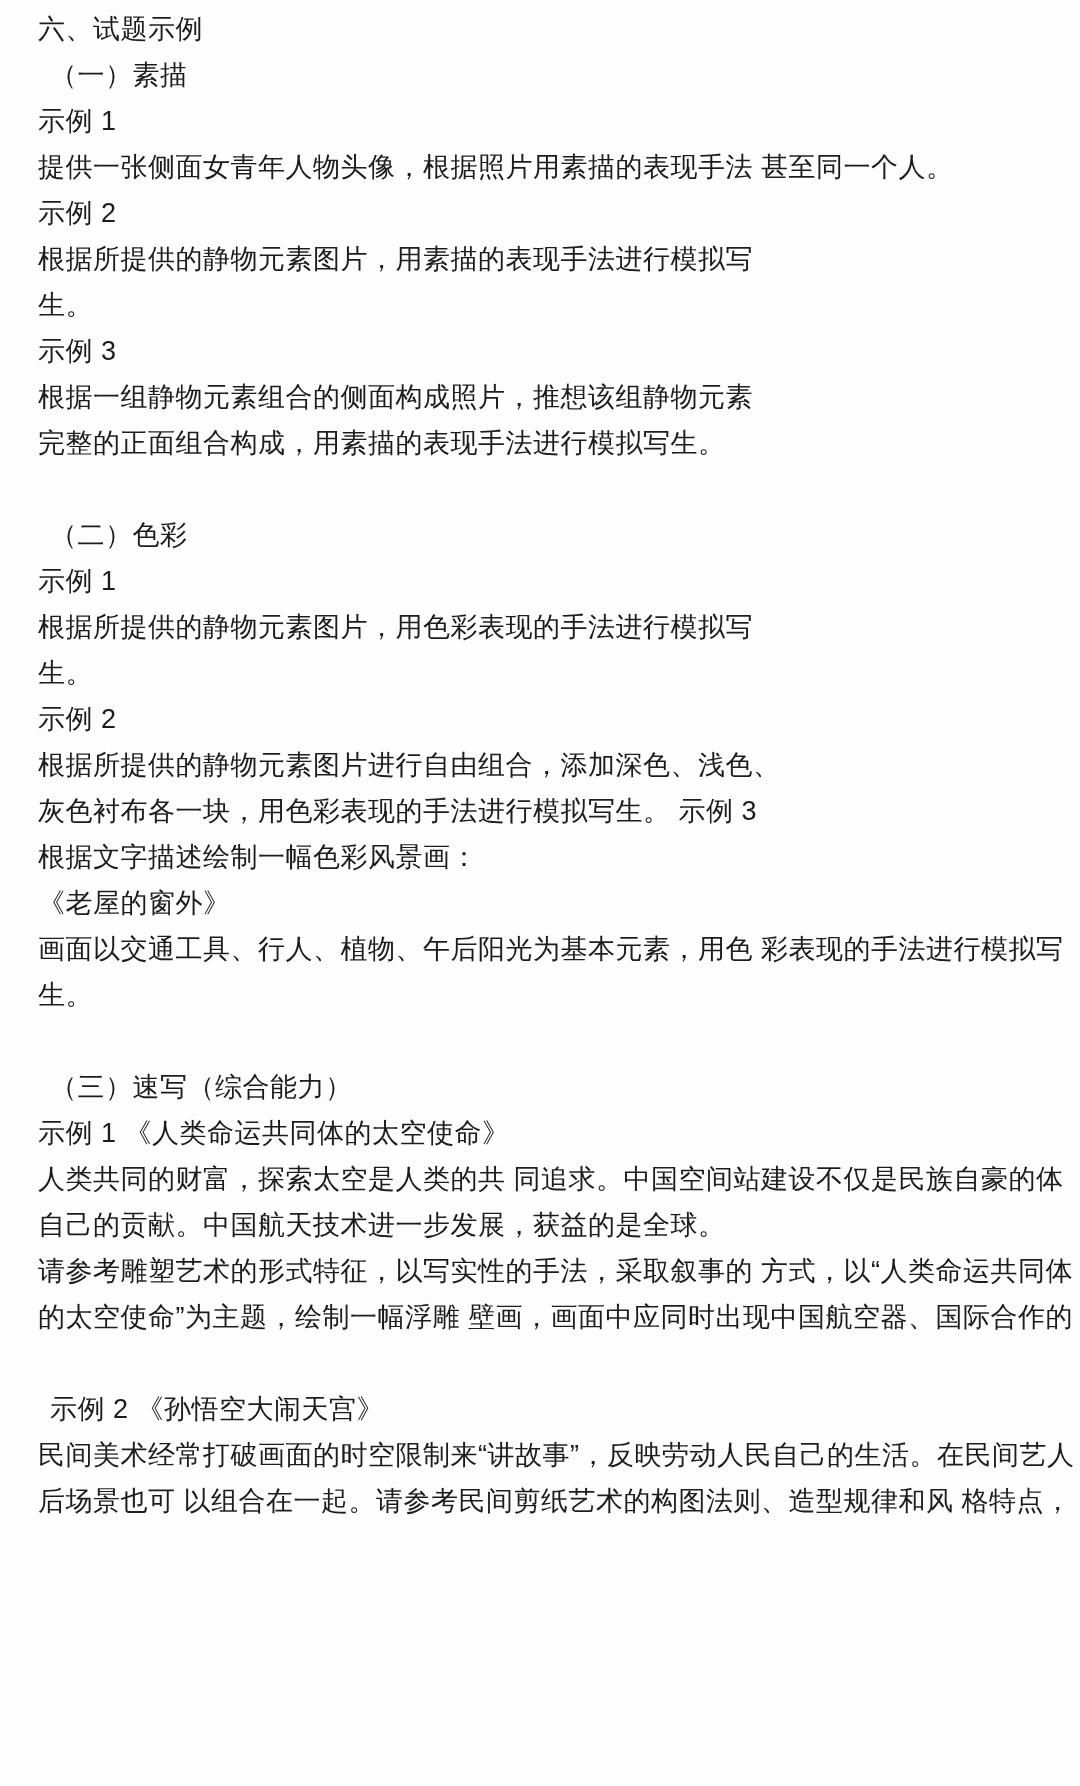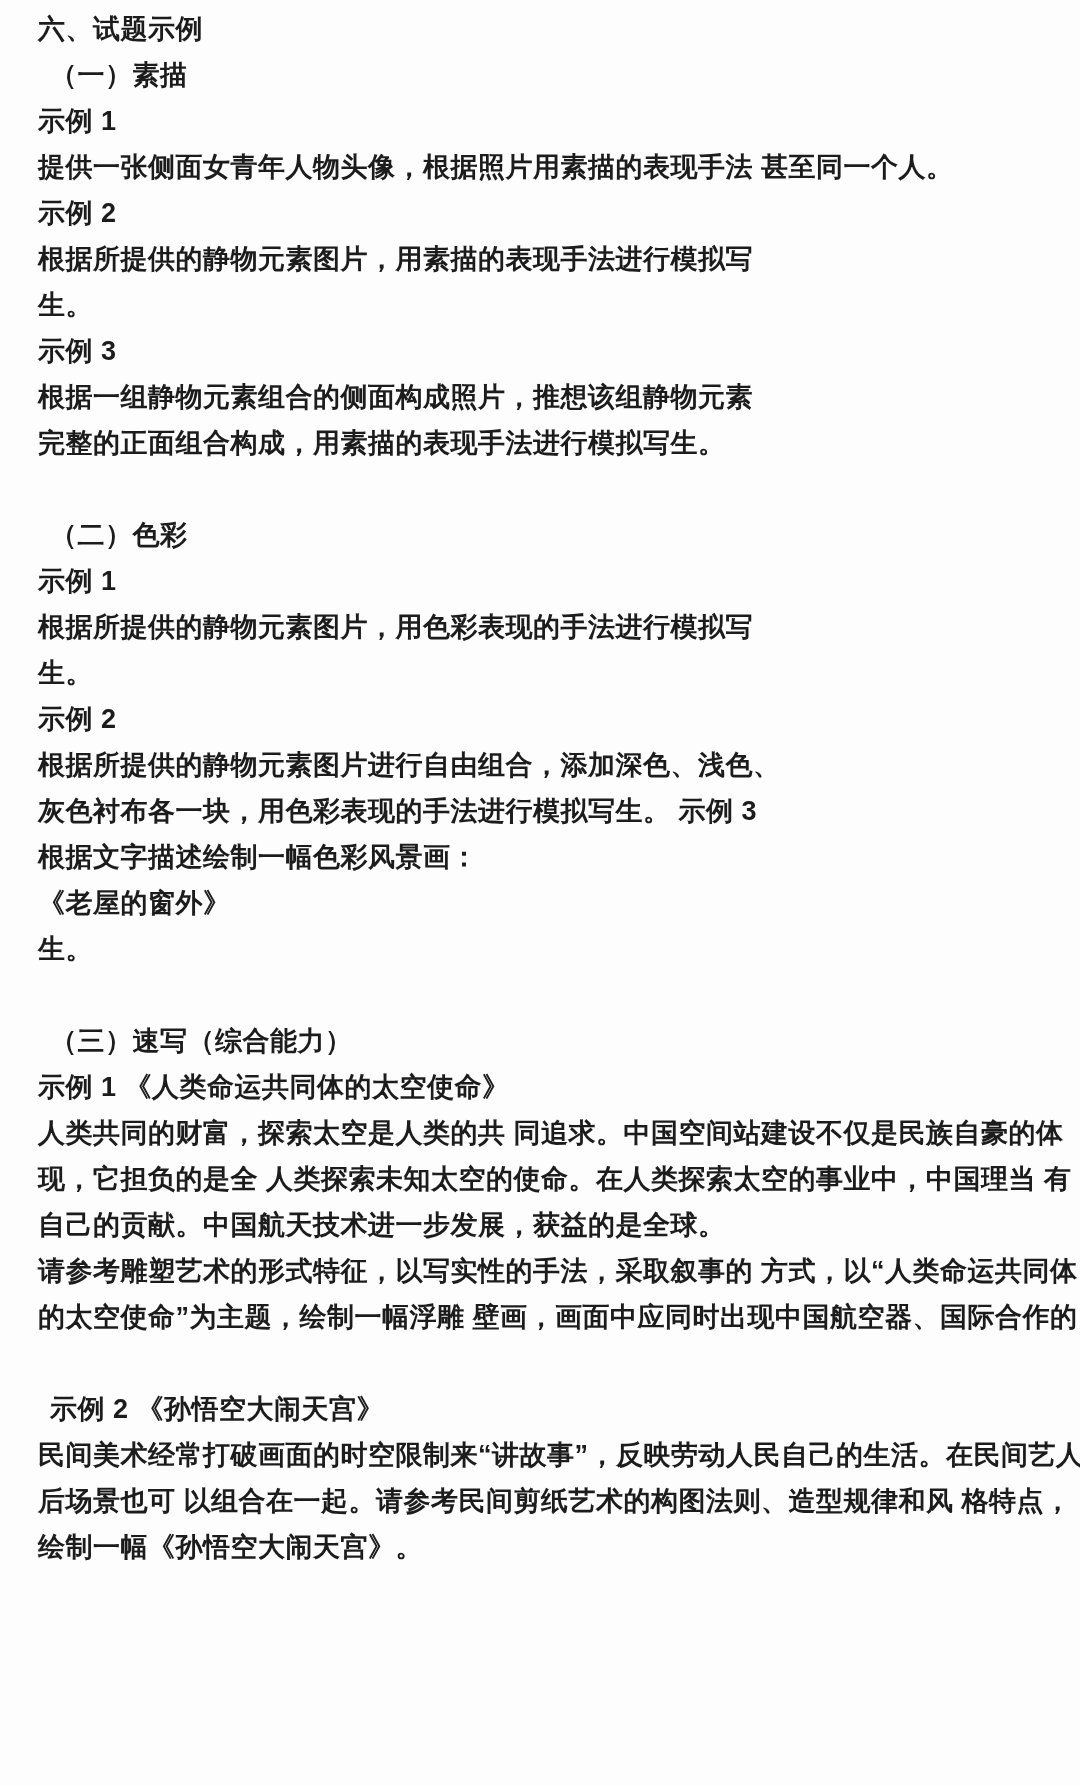--- a/index.html
+++ b/index.html
@@ -30,21 +30,21 @@
   .row.gap {
     height: 46px;
   }
   .row.indent {
     padding-left: 12px;
   }
 </style>
 </head>
 <body style="background: rgb(253, 253, 253);">
 
-<main class="doc" style="color: rgb(28, 28, 28); font-weight: bold;">
+<main class="doc" style="color: rgb(28, 28, 28);">
   <div id="doc-lines">
       <div class="row">六、试题示例</div>
       <div class="row indent">（一）素描</div>
       <div class="row">示例 1</div>
       <div class="row">提供一张侧面女青年人物头像，根据照片用素描的表现手法 甚至同一个人。</div>
       <div class="row">示例 2</div>
       <div class="row">根据所提供的静物元素图片，用素描的表现手法进行模拟写</div>
       <div class="row">生。</div>
       <div class="row">示例 3</div>
       <div class="row">根据一组静物元素组合的侧面构成照片，推想该组静物元素</div>
@@ -52,28 +52,27 @@
       <div class="row gap"></div>
       <div class="row indent">（二）色彩</div>
       <div class="row">示例 1</div>
       <div class="row">根据所提供的静物元素图片，用色彩表现的手法进行模拟写</div>
       <div class="row">生。</div>
       <div class="row">示例 2</div>
       <div class="row">根据所提供的静物元素图片进行自由组合，添加深色、浅色、</div>
       <div class="row">灰色衬布各一块，用色彩表现的手法进行模拟写生。 示例 3</div>
       <div class="row">根据文字描述绘制一幅色彩风景画：</div>
       <div class="row">《老屋的窗外》</div>
+      <div class="row">画面以交通工具、行人、植物、午后阳光为基本元素，用色 彩表现的手法进行模拟写</div>
       <div class="row">生。</div>
       <div class="row gap"></div>
       <div class="row indent">（三）速写（综合能力）</div>
       <div class="row">示例 1 《人类命运共同体的太空使命》</div>
       <div class="row">人类共同的财富，探索太空是人类的共 同追求。中国空间站建设不仅是民族自豪的体</div>
-      <div class="row">现，它担负的是全 人类探索未知太空的使命。在人类探索太空的事业中，中国理当 有</div>
       <div class="row">自己的贡献。中国航天技术进一步发展，获益的是全球。</div>
       <div class="row">请参考雕塑艺术的形式特征，以写实性的手法，采取叙事的 方式，以“人类命运共同体</div>
       <div class="row">的太空使命”为主题，绘制一幅浮雕 壁画，画面中应同时出现中国航空器、国际合作的</div>
       <div class="row gap"></div>
       <div class="row indent">示例 2 《孙悟空大闹天宫》</div>
       <div class="row">民间美术经常打破画面的时空限制来“讲故事”，反映劳动人民自己的生活。在民间艺人</div>
       <div class="row">后场景也可 以组合在一起。请参考民间剪纸艺术的构图法则、造型规律和风 格特点，</div>
-      <div class="row">绘制一幅《孙悟空大闹天宫》。</div>
     </div>
 </main>
 
 </body></html>

